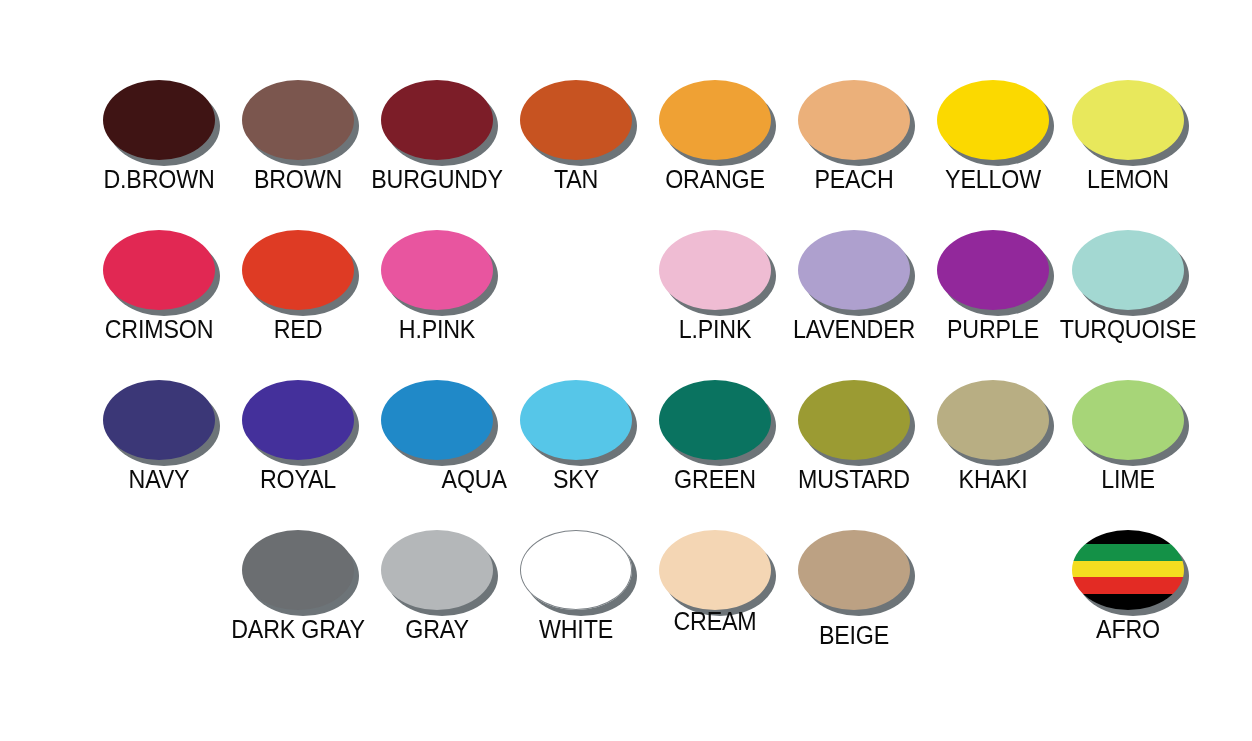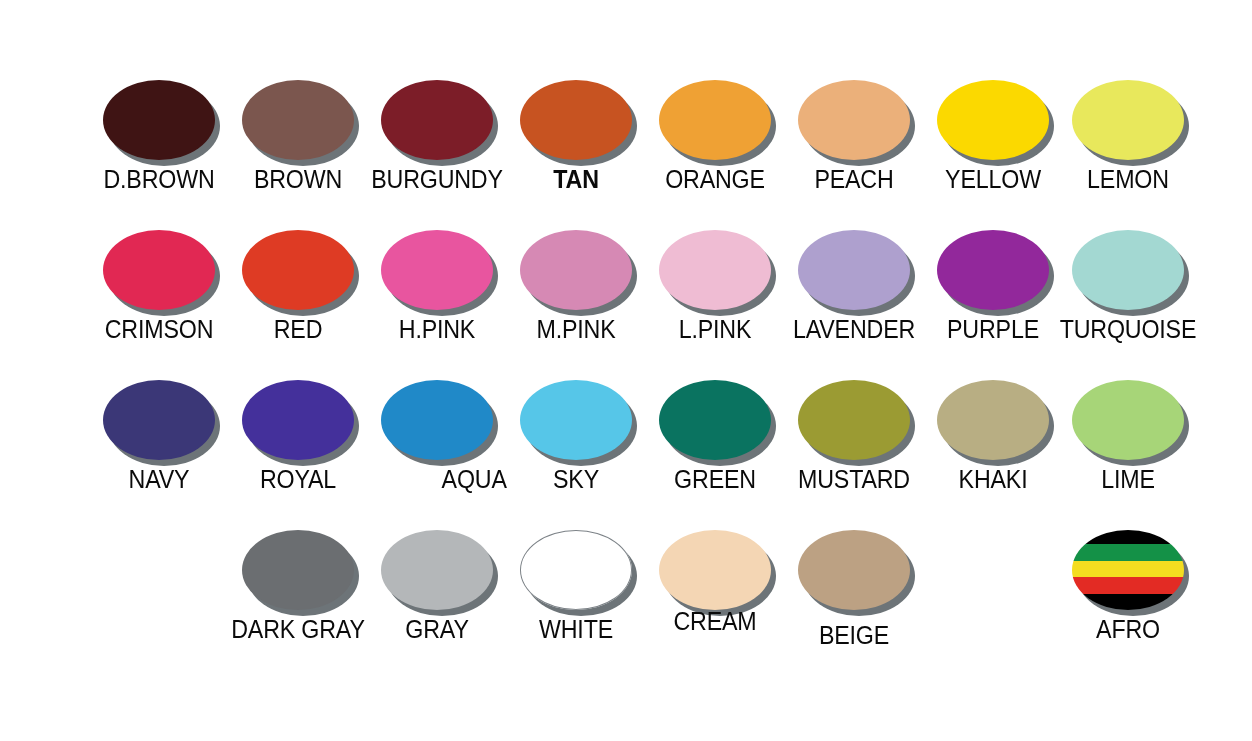--- a/index.html
+++ b/index.html
@@ -101,21 +101,21 @@
       </div>
       <div class="caption" style="color: rgb(10, 10, 10);">BROWN</div>
     </div>
     <div class="swatch" style="left: 362px; top: 80px;">
       <div class="blob-wrap">
         <div class="blob-shadow" style="background: rgb(109, 116, 120);"></div>
         <div class="blob" style="background: rgb(124, 29, 40);"></div>
       </div>
       <div class="caption" style="color: rgb(10, 10, 10);">BURGUNDY</div>
     </div>
-    <div class="swatch" style="left: 501px; top: 80px; font-weight: bold;">
+    <div class="swatch" style="left: 501px; top: 80px;">
       <div class="blob-wrap">
         <div class="blob-shadow" style="background: rgb(109, 116, 120);"></div>
         <div class="blob" style="background: rgb(199, 83, 33);"></div>
       </div>
       <div class="caption" style="color: rgb(10, 10, 10);">TAN</div>
     </div>
     <div class="swatch" style="left: 640px; top: 80px;">
       <div class="blob-wrap">
         <div class="blob-shadow" style="background: rgb(109, 116, 120);"></div>
         <div class="blob" style="background: rgb(239, 161, 52);"></div>
@@ -156,27 +156,20 @@
         <div class="blob" style="background: rgb(222, 59, 36);"></div>
       </div>
       <div class="caption" style="color: rgb(10, 10, 10);">RED</div>
     </div>
     <div class="swatch" style="left: 362px; top: 230px;">
       <div class="blob-wrap">
         <div class="blob-shadow" style="background: rgb(109, 116, 120);"></div>
         <div class="blob" style="background: rgb(232, 85, 159);"></div>
       </div>
       <div class="caption" style="color: rgb(10, 10, 10);">H.PINK</div>
-    </div>
-    <div class="swatch" style="left: 501px; top: 230px;">
-      <div class="blob-wrap">
-        <div class="blob-shadow" style="background: rgb(109, 116, 120);"></div>
-        <div class="blob" style="background: rgb(214, 137, 180);"></div>
-      </div>
-      <div class="caption" style="color: rgb(10, 10, 10);">M.PINK</div>
     </div>
     <div class="swatch" style="left: 640px; top: 230px;">
       <div class="blob-wrap">
         <div class="blob-shadow" style="background: rgb(109, 116, 120);"></div>
         <div class="blob" style="background: rgb(239, 188, 211);"></div>
       </div>
       <div class="caption" style="color: rgb(10, 10, 10);">L.PINK</div>
     </div>
     <div class="swatch" style="left: 779px; top: 230px;">
       <div class="blob-wrap">

